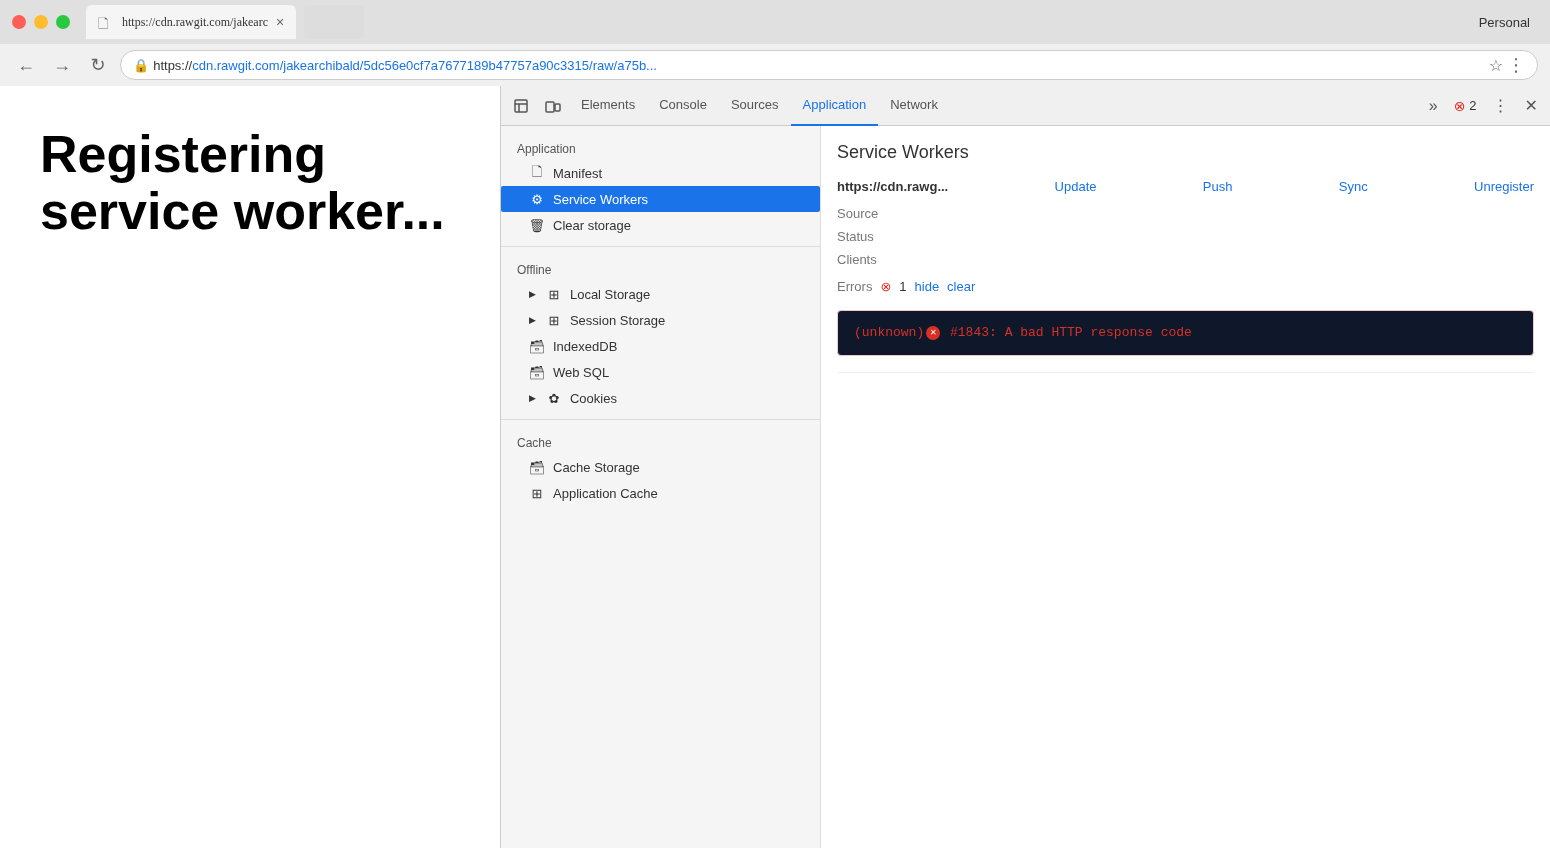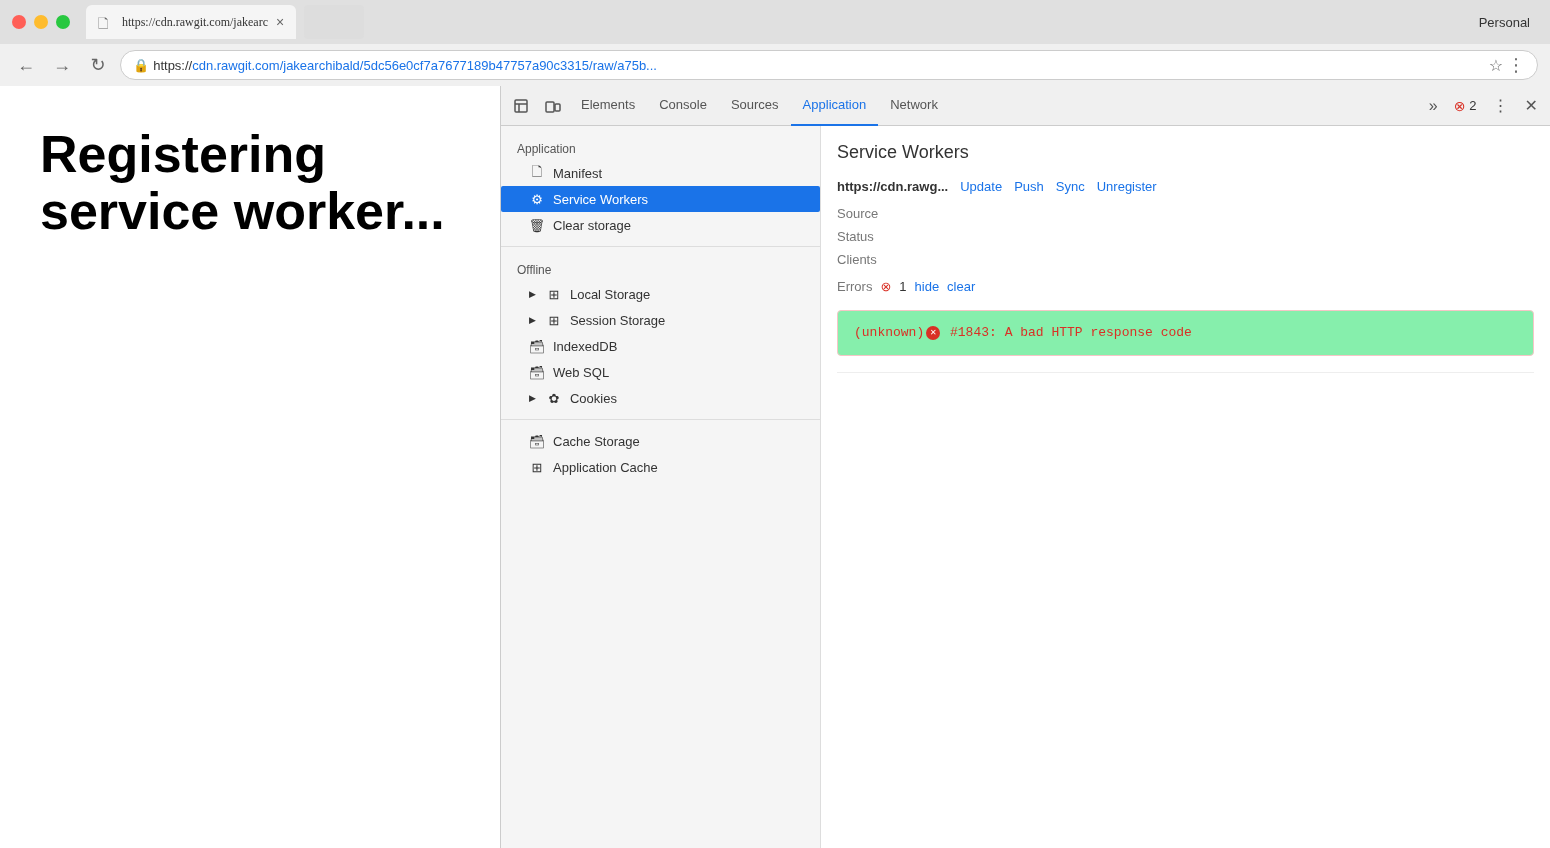--- a/index.html
+++ b/index.html
@@ -67,35 +67,35 @@
     
     .devtools-main { flex: 1; background: white; padding: 16px; overflow-y: auto; }
 
     .panel-title { font-size: 18px; font-weight: 400; color: #333; margin-bottom: 16px; }
 
     .sw-options { display: flex; align-items: center; gap: 24px; margin-bottom: 24px; padding-bottom: 16px; border-bottom: 1px solid #eee; }
     .sw-option { display: flex; align-items: center; gap: 6px; font-size: 13px; color: #333; cursor: pointer; }
     .sw-checkbox { width: 14px; height: 14px; border: 1px solid #999; background: white; }
 
     .sw-entry { margin-bottom: 16px; padding-bottom: 16px; border-bottom: 1px solid #eee; }
-    .sw-url-row { display: flex; align-items: center; gap: 12px; margin-bottom: 12px; }
+    .sw-url-row { display: flex; align-items: center; gap: 12px; margin-bottom: 12px; justify-content: space-between; }
     .sw-url { font-size: 13px; font-weight: bold; color: #333; }
     .sw-action { font-size: 13px; color: #1a73e8; cursor: pointer; }
 
     .sw-details { display: grid; grid-template-columns: 80px 1fr; gap: 8px 16px; font-size: 13px; margin-bottom: 12px; }
     .sw-detail-label { color: #777; }
     .sw-detail-value { color: #333; }
 
     .sw-errors-row { display: flex; align-items: center; gap: 8px; font-size: 13px; }
     .sw-error-label { color: #777; }
     .sw-error-icon { color: #d93025; font-size: 13px; }
     .sw-error-count { color: #333; }
     .sw-link { color: #1a73e8; cursor: pointer; }
 
-    .error-message-box { background: #86efac; border: 1px solid #f5c6c6; border-radius: 4px; padding: 12px 16px; margin-top: 16px; }
+    .error-message-box { background: #0f172a; border: 1px solid #f5c6c6; border-radius: 4px; padding: 12px 16px; margin-top: 16px; }
     .error-message-text { font-family: 'Courier New', Courier, monospace; font-size: 13px; color: #d93025; line-height: 1.5; }
     .error-circle { display: inline-block; width: 14px; height: 14px; background: #d93025; border-radius: 50%; color: white; font-size: 10px; text-align: center; line-height: 14px; margin: 0 2px; vertical-align: middle; }
   </style>
 </head>
 <body>
 
 <div class="browser-window">
 
   <div class="title-bar">
     <div class="traffic-lights">
@@ -217,20 +217,21 @@
             <span>Web SQL</span>
           </div>
           <div class="sidebar-item">
             <span class="item-arrow">▶</span>
             <span class="item-icon">✿</span>
             <span>Cookies</span>
           </div>
 
           <div class="sidebar-divider"></div>
 
+          <div class="sidebar-section-label">Cache</div>
 
           <div class="sidebar-item">
             <span class="item-icon">🗃</span>
             <span>Cache Storage</span>
           </div>
           <div class="sidebar-item">
             <span class="item-icon">⊞</span>
             <span>Application Cache</span>
           </div>
         </div>

